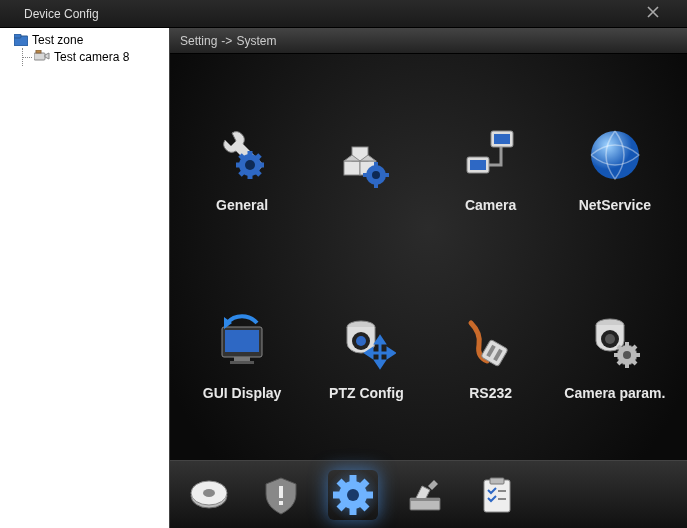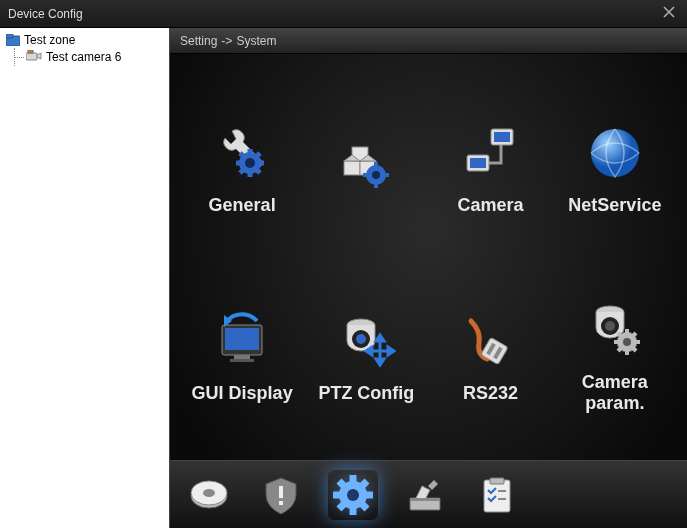--- a/index.html
+++ b/index.html
@@ -17,21 +17,21 @@
     background: linear-gradient(#3a3a3a,#222);
     display: flex;
     flex-direction: column;
   }
   .titlebar {
     height: 28px;
     background: linear-gradient(#2a2a2a,#1a1a1a);
     color: #ddd;
     display: flex;
     align-items: center;
-    padding: 0 8px;
+    padding: 0 24px;
     font-size: 12px;
     border-bottom: 1px solid #000;
   }
   .titlebar .title { flex: 1; }
   .close-btn {
     width: 20px; height: 18px;
     color: #aaa;
     font-size: 16px;
     text-align: center;
     line-height: 16px;
@@ -40,21 +40,21 @@
   .body {
     flex: 1;
     display: flex;
     background: #000;
   }
   .sidebar {
     width: 170px;
     background: #fff;
     color: #000;
     font-size: 12px;
-    padding: 4px 2px;
+    padding: 4px 10px;
     border-right: 1px solid #444;
   }
   .tree-root {
     display: flex;
     align-items: center;
     padding: 1px 4px;
   }
   .tree-root-icon {
     width: 14px; height: 12px;
     margin-right: 4px;
@@ -127,21 +127,21 @@
     cursor:pointer;
   }
   .grid-icon {
     width: 64px; height:64px;
     margin: 0 auto 10px auto;
     display:flex;
     align-items:center;
     justify-content:center;
   }
   .grid-label {
-    font-size: 18px;
+    font-size: 14px;
     font-weight: bold;
     color:#e8e8e8;
   }
   .bottombar {
     height: 68px;
     background: linear-gradient(#333,#111);
     border-top:1px solid #444;
     display:flex;
     align-items:center;
     padding: 0 14px;
@@ -188,21 +188,21 @@
       <div class="tree-children">
         <div class="tree-row">
           <span class="tree-lines"></span>
           <span class="cam-icon">
             <svg width="16" height="12" viewBox="0 0 16 12">
                 <rect x="0" y="3" width="11" height="7" rx="1" fill="#d8d8d8" stroke="#888"></rect>
                 <polygon points="11,5 15,3 15,9 11,7" fill="#d8d8d8" stroke="#888"></polygon>
                 <rect x="2" y="0" width="5" height="3" fill="#b84" stroke="#864"></rect>
               </svg>
           </span>
-          <span class="tree-label">Test camera 6</span>
+          <span class="tree-label">Test camera 8</span>
         </div>
       </div>
     </div>
 
     <div class="main">
       <div class="breadcrumb">
         <span>Setting</span>
         <span style="margin:0 4px">-&gt;</span>
         <span>System</span>
       </div>

